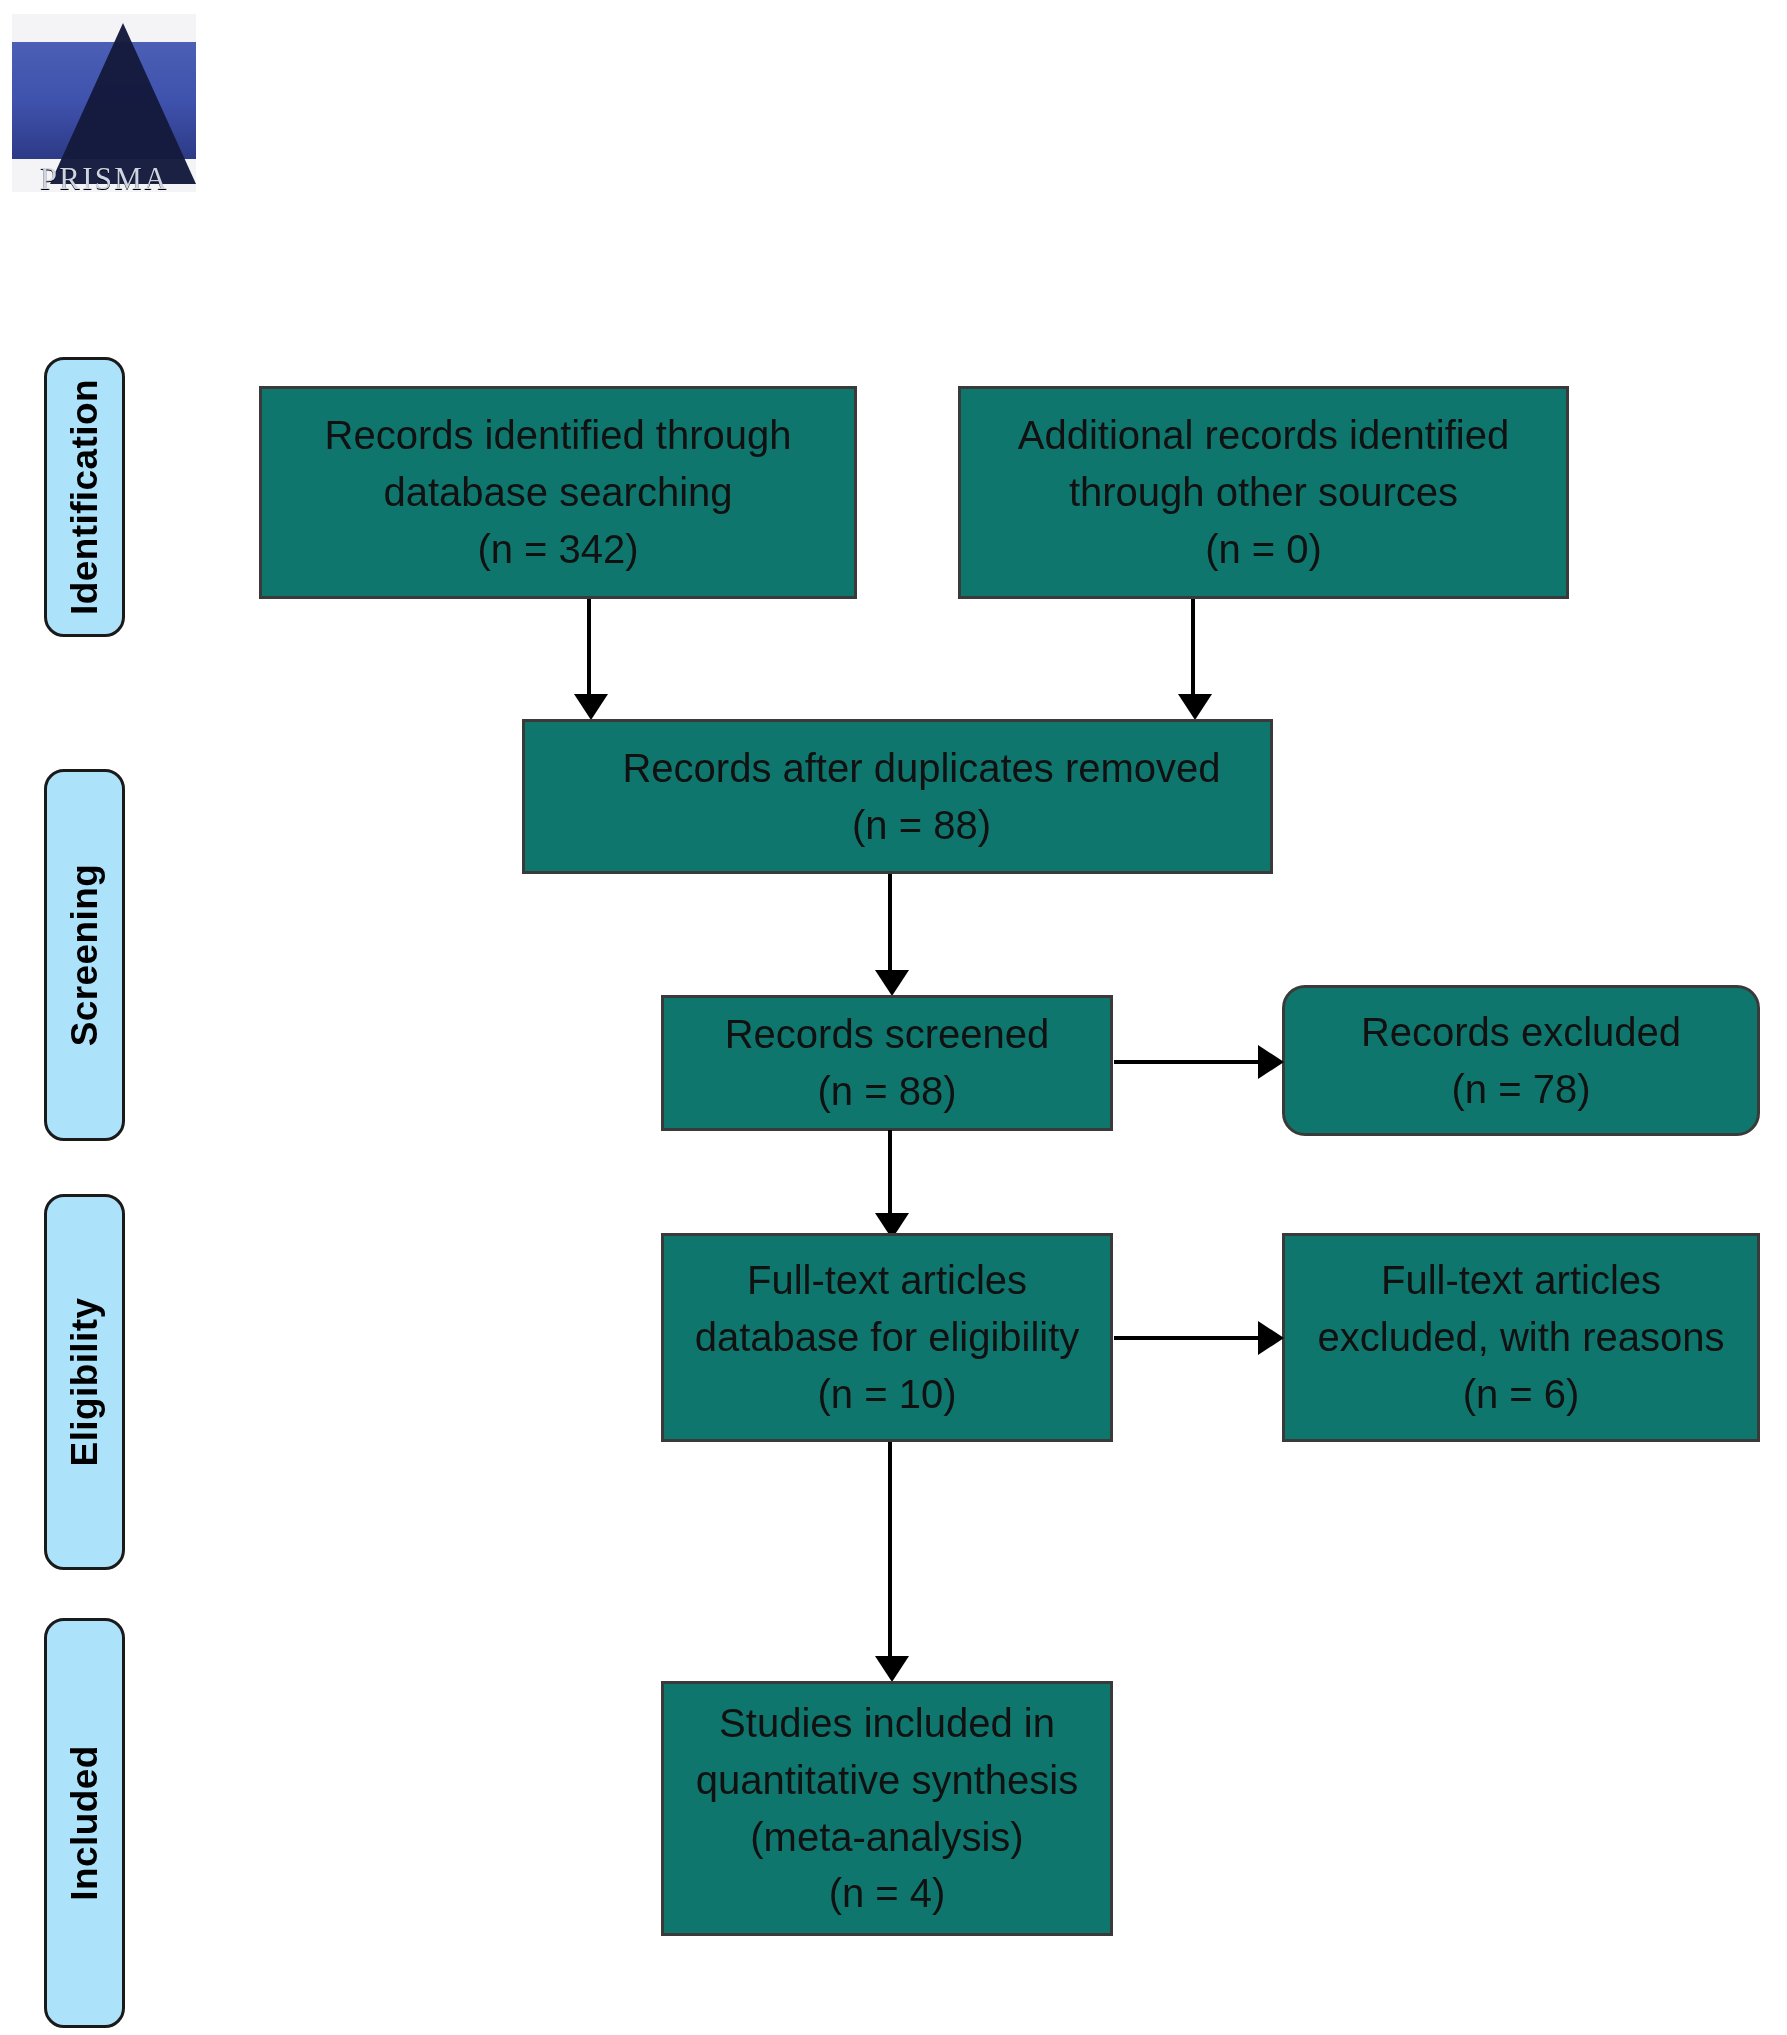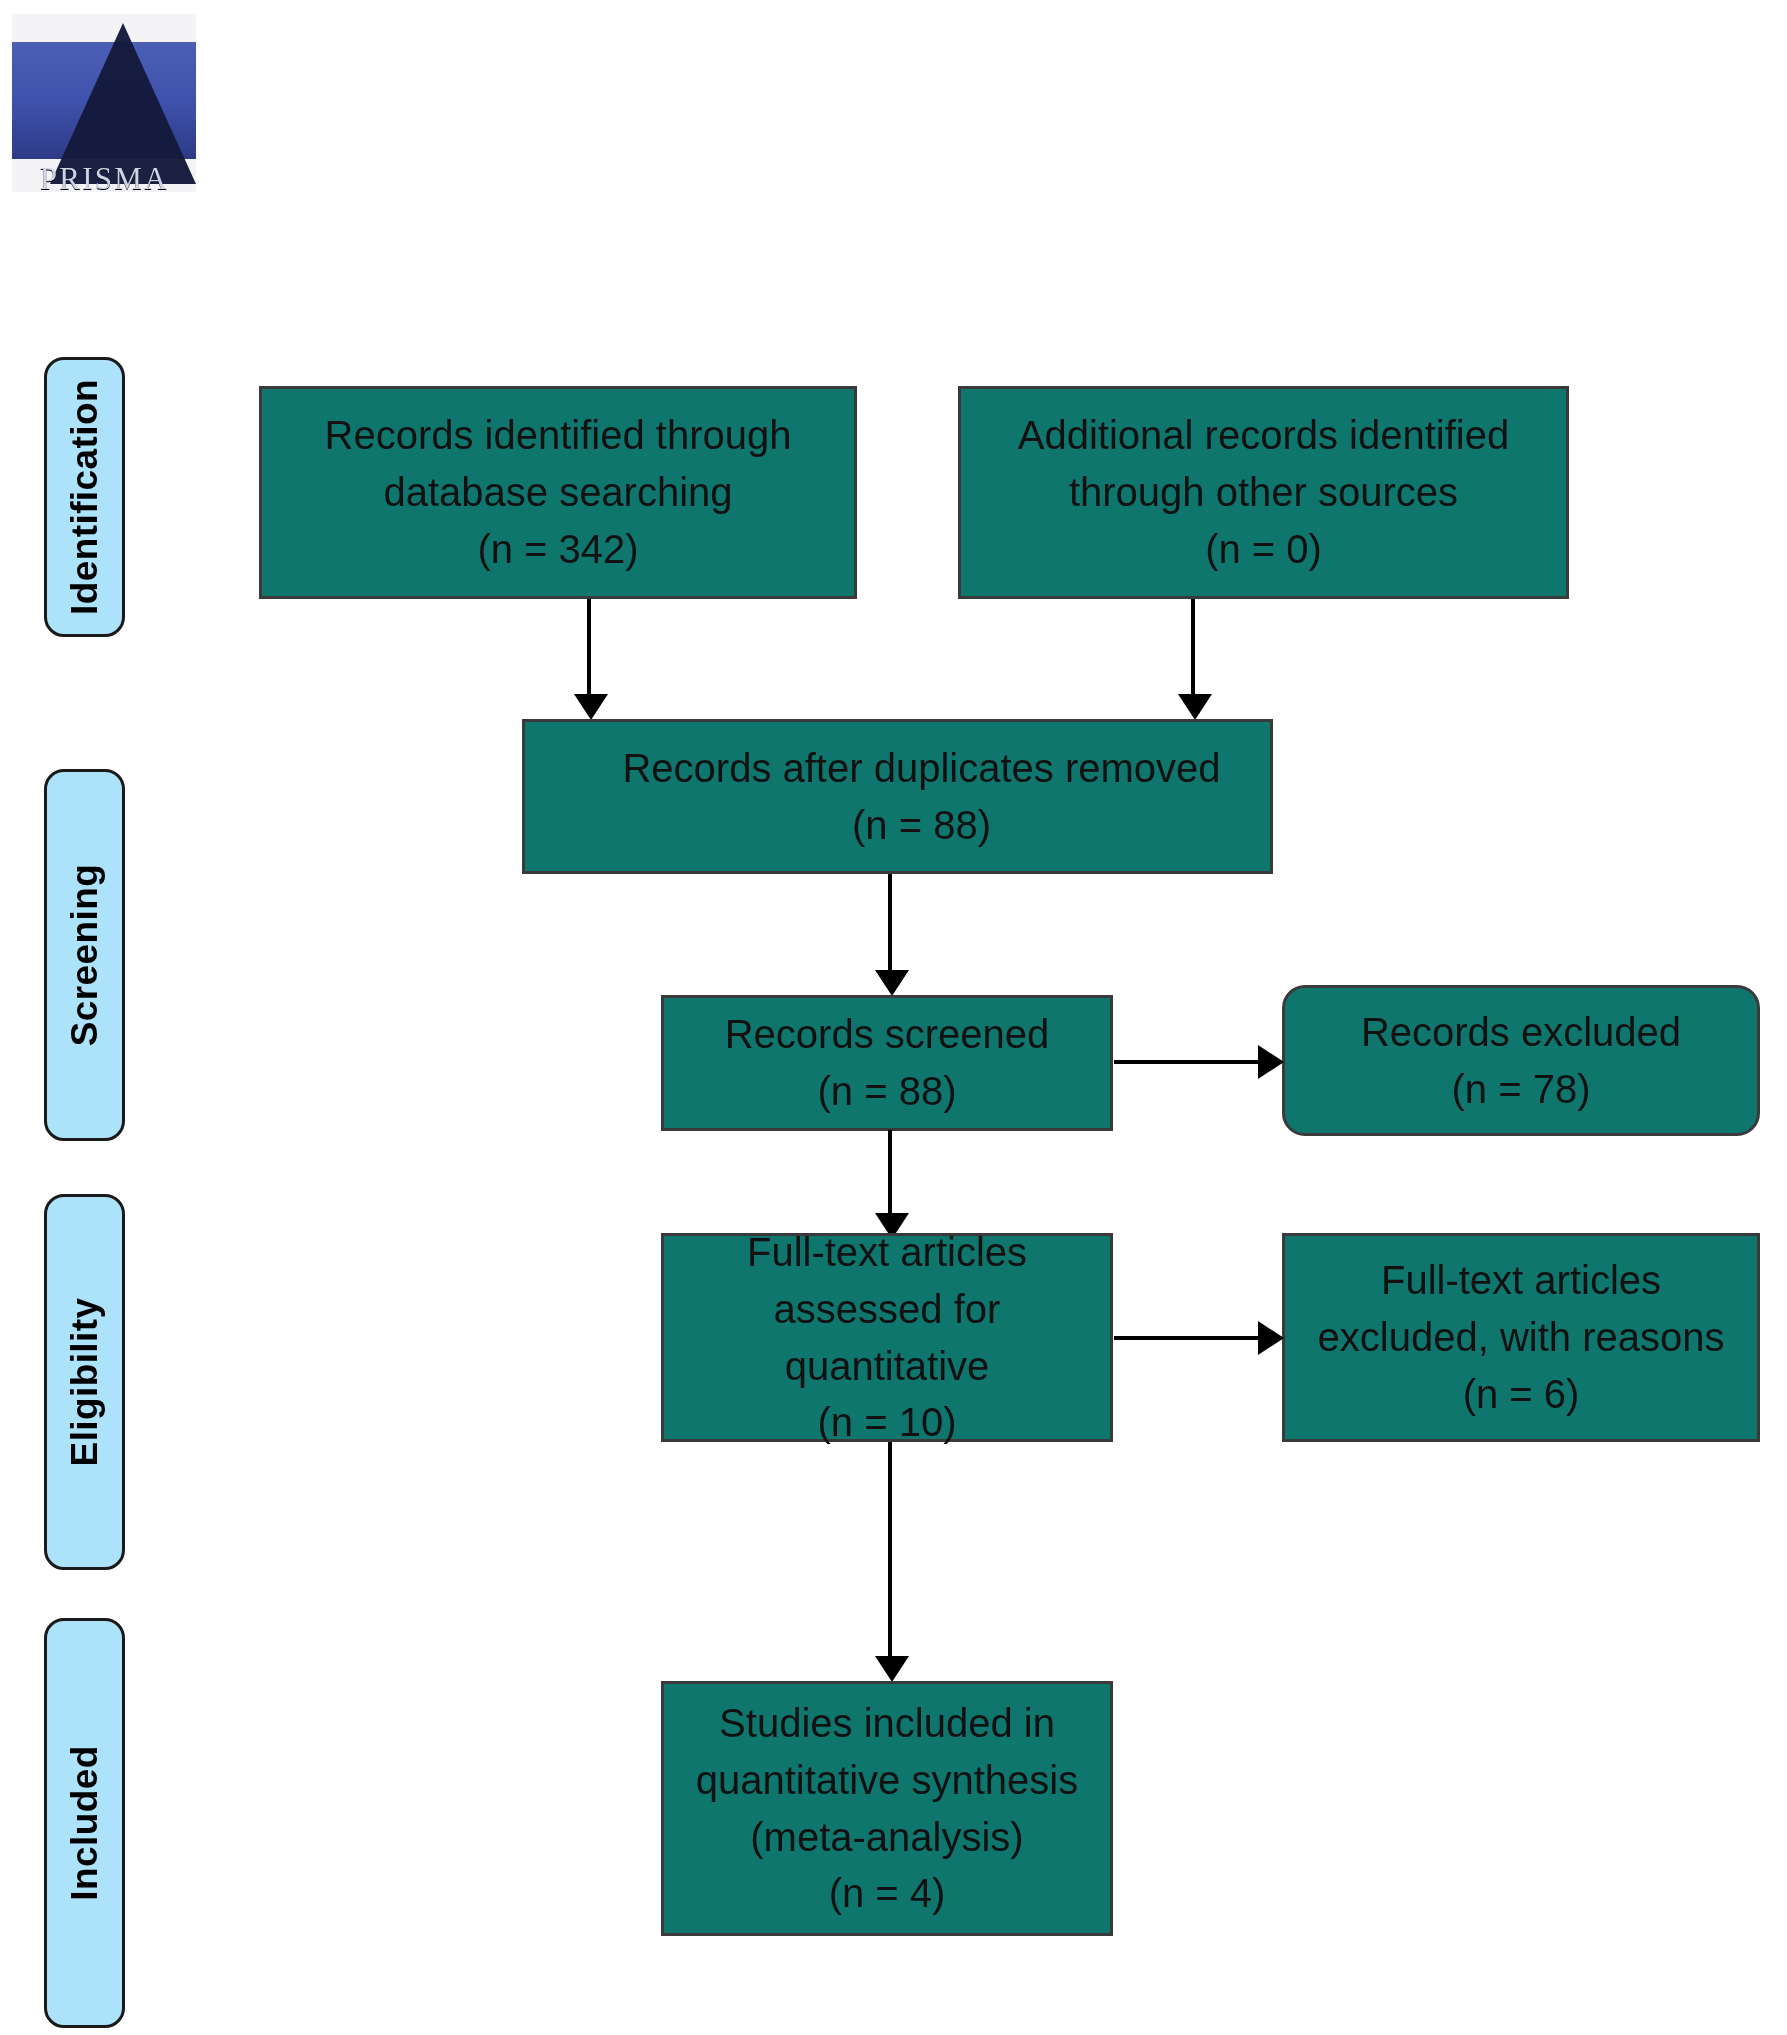--- a/index.html
+++ b/index.html
@@ -225,21 +225,21 @@
 
   <div class="hline" style="left:1114px; top:1060px; width:147px;"></div>
   <div class="arrow-right" style="left:1258px; top:1045px;"></div>
 
   <div class="vline" style="left:888px; top:1130px; height:84px;"></div>
   <div class="arrow-down" style="left:875px; top:1213px;"></div>
 
   <div class="fbox" style="left:661px; top:1233px; width:452px; height:209px;">
     <div class="ftext">
       <span>Full-text articles</span><br>
-      <span>assessed for quantitative</span><br>
+      <span>database for eligibility</span><br>
       <span>(n = 10)</span>
     </div>
   </div>
 
   <div class="fbox" style="left:1282px; top:1233px; width:478px; height:209px;">
     <div class="ftext">
       <span>Full-text articles</span><br>
       <span>excluded, with reasons</span><br>
       <span>(n = 6)</span>
     </div>

